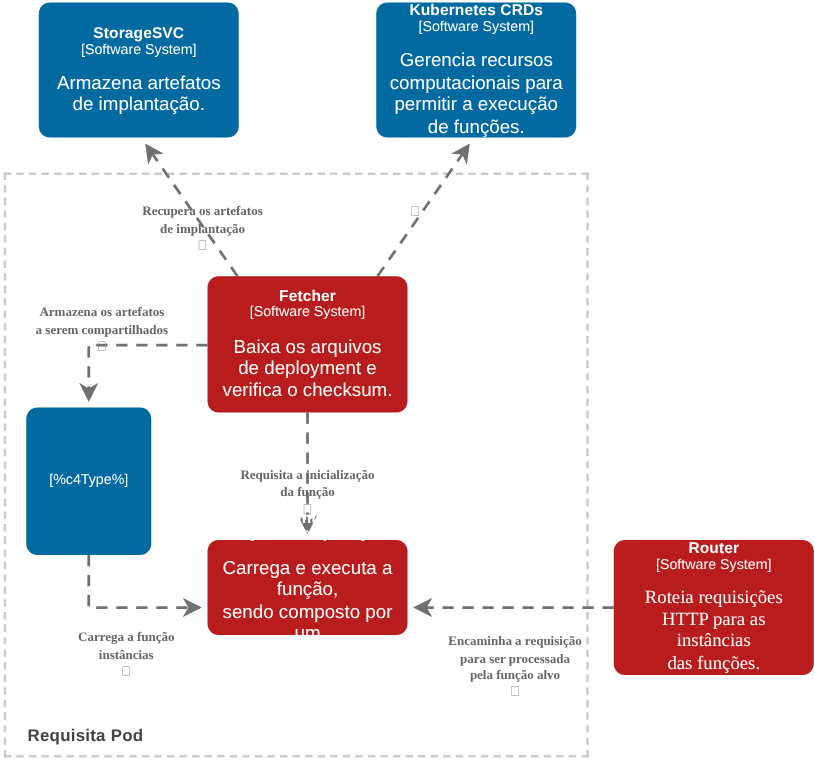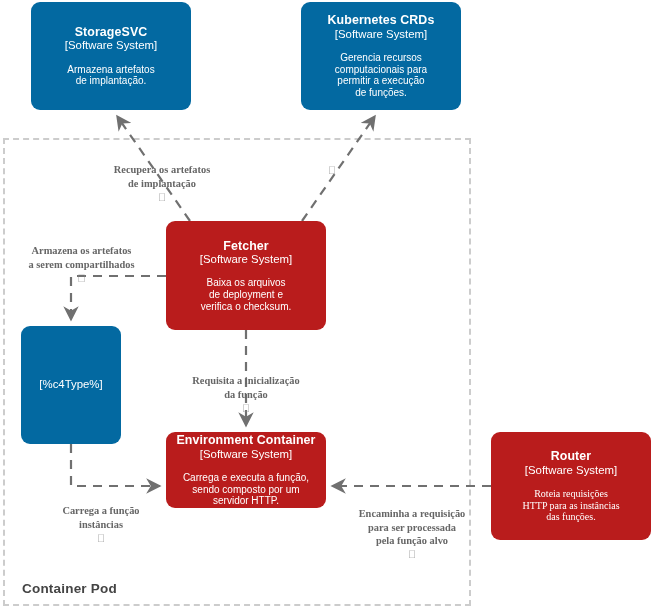--- a/index.html
+++ b/index.html
@@ -60,21 +60,21 @@
     font-size: 12.4px;
     font-weight: bold;
     letter-spacing: 0.1px;
   }
   .node .ty {
     font-size: 11.4px;
     font-weight: normal;
     margin-top: 0px;
   }
   .node .ds {
-    font-size: 10px;
+    font-size: 15px;
     font-weight: normal;
     margin-top: 11px;
   }
   .edge-label {
     position: absolute;
     text-align: center;
     font-size: 10.4px;
     font-weight: bold;
     color: #666666;
     line-height: 1.28;
@@ -87,21 +87,21 @@
     font-size: 11px;
     color: #888888;
   }
 </style>
 </head>
 <body>
 
 <div id="canvas">
 
   <div class="boundary"></div>
-  <div class="boundary-label">Container Pod</div>
+  <div class="boundary-label">Requisita Pod</div>
 
   <svg class="edges" viewBox="0 0 652 612">
     <defs>
       <marker id="arrow" viewBox="0 0 10 10" refX="9" refY="5" markerWidth="7" markerHeight="7" orient="auto-start-reverse">
         <path d="M 0 0 L 10 5 L 0 10 L 3 5 z" fill="#707070"></path>
       </marker>
     </defs>
 
     <g>
       <line x1="190" y1="221" x2="117" y2="116" stroke="#707070" stroke-width="2.2" stroke-dasharray="9,7" marker-end="url(#arrow)"></line>

